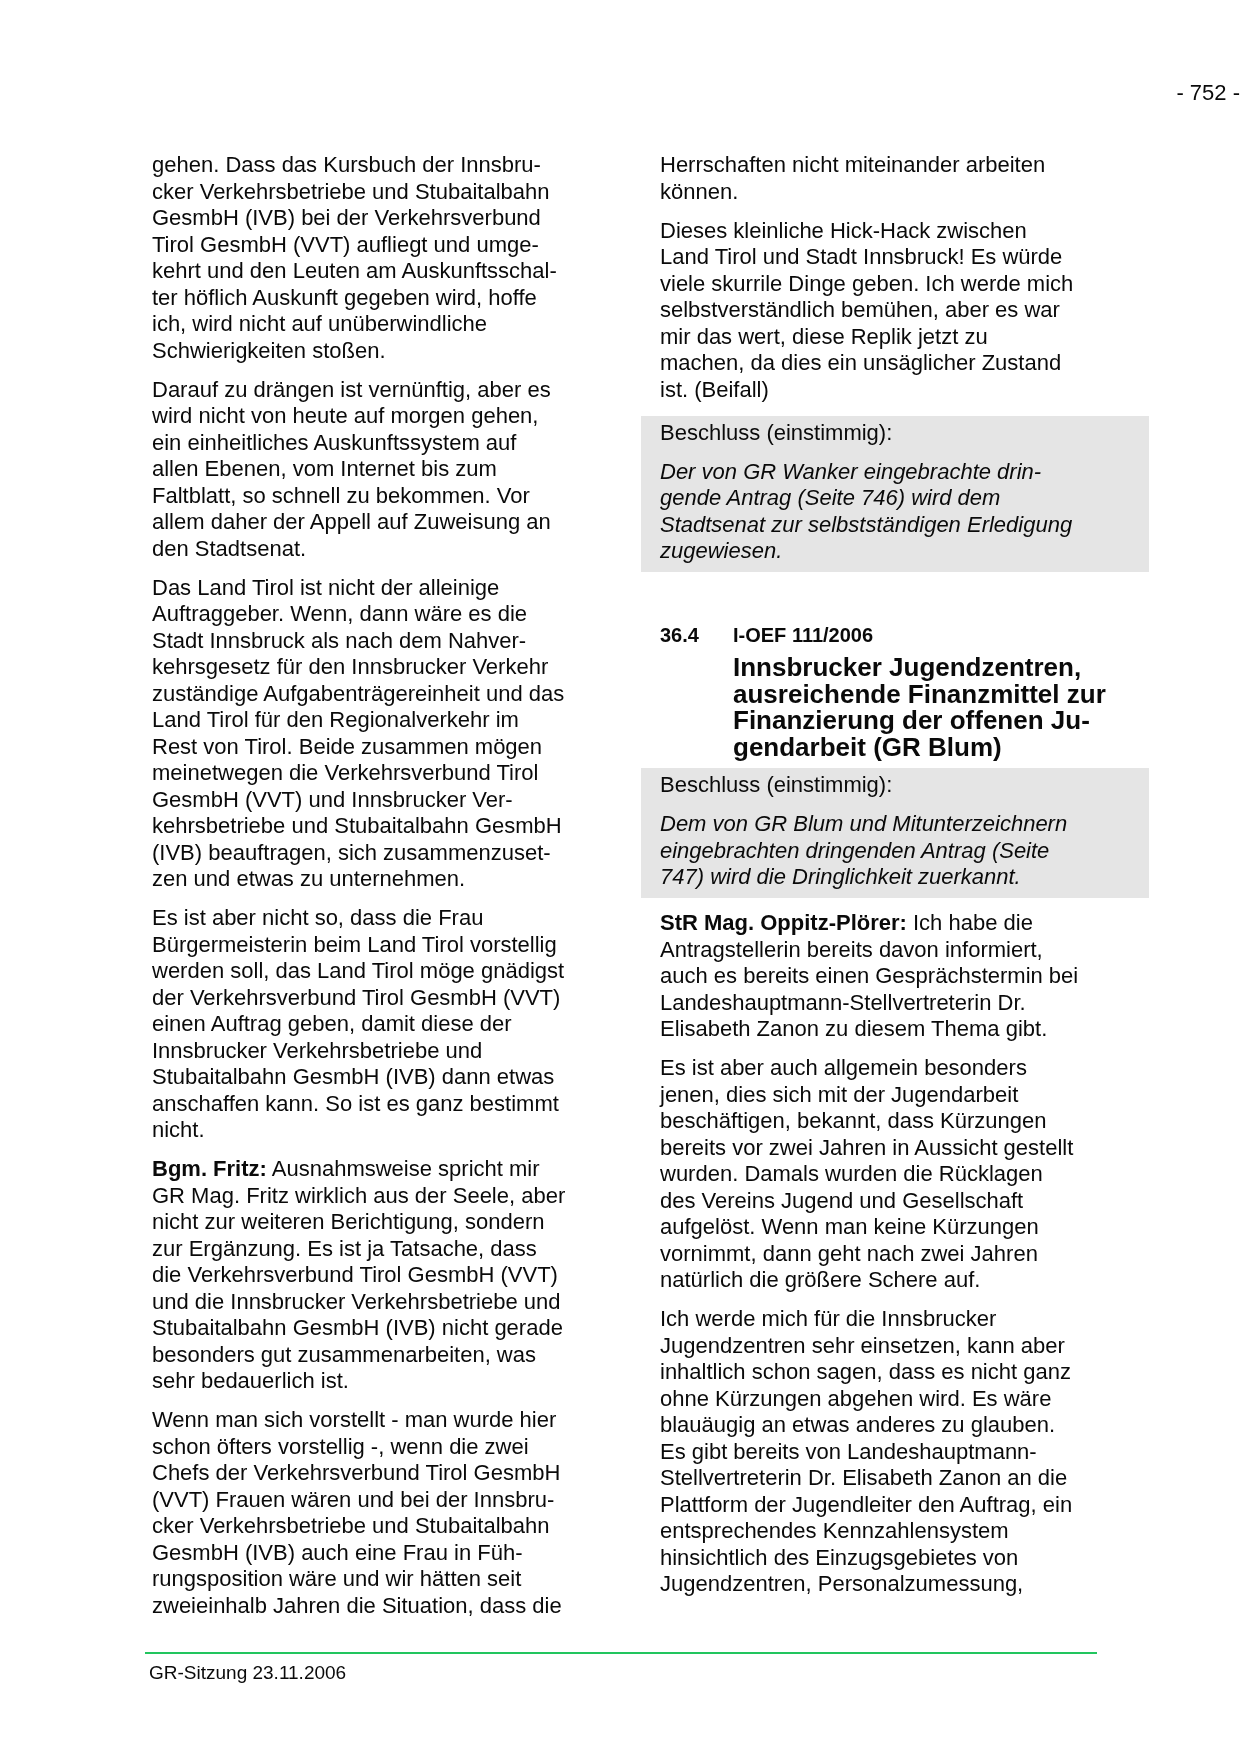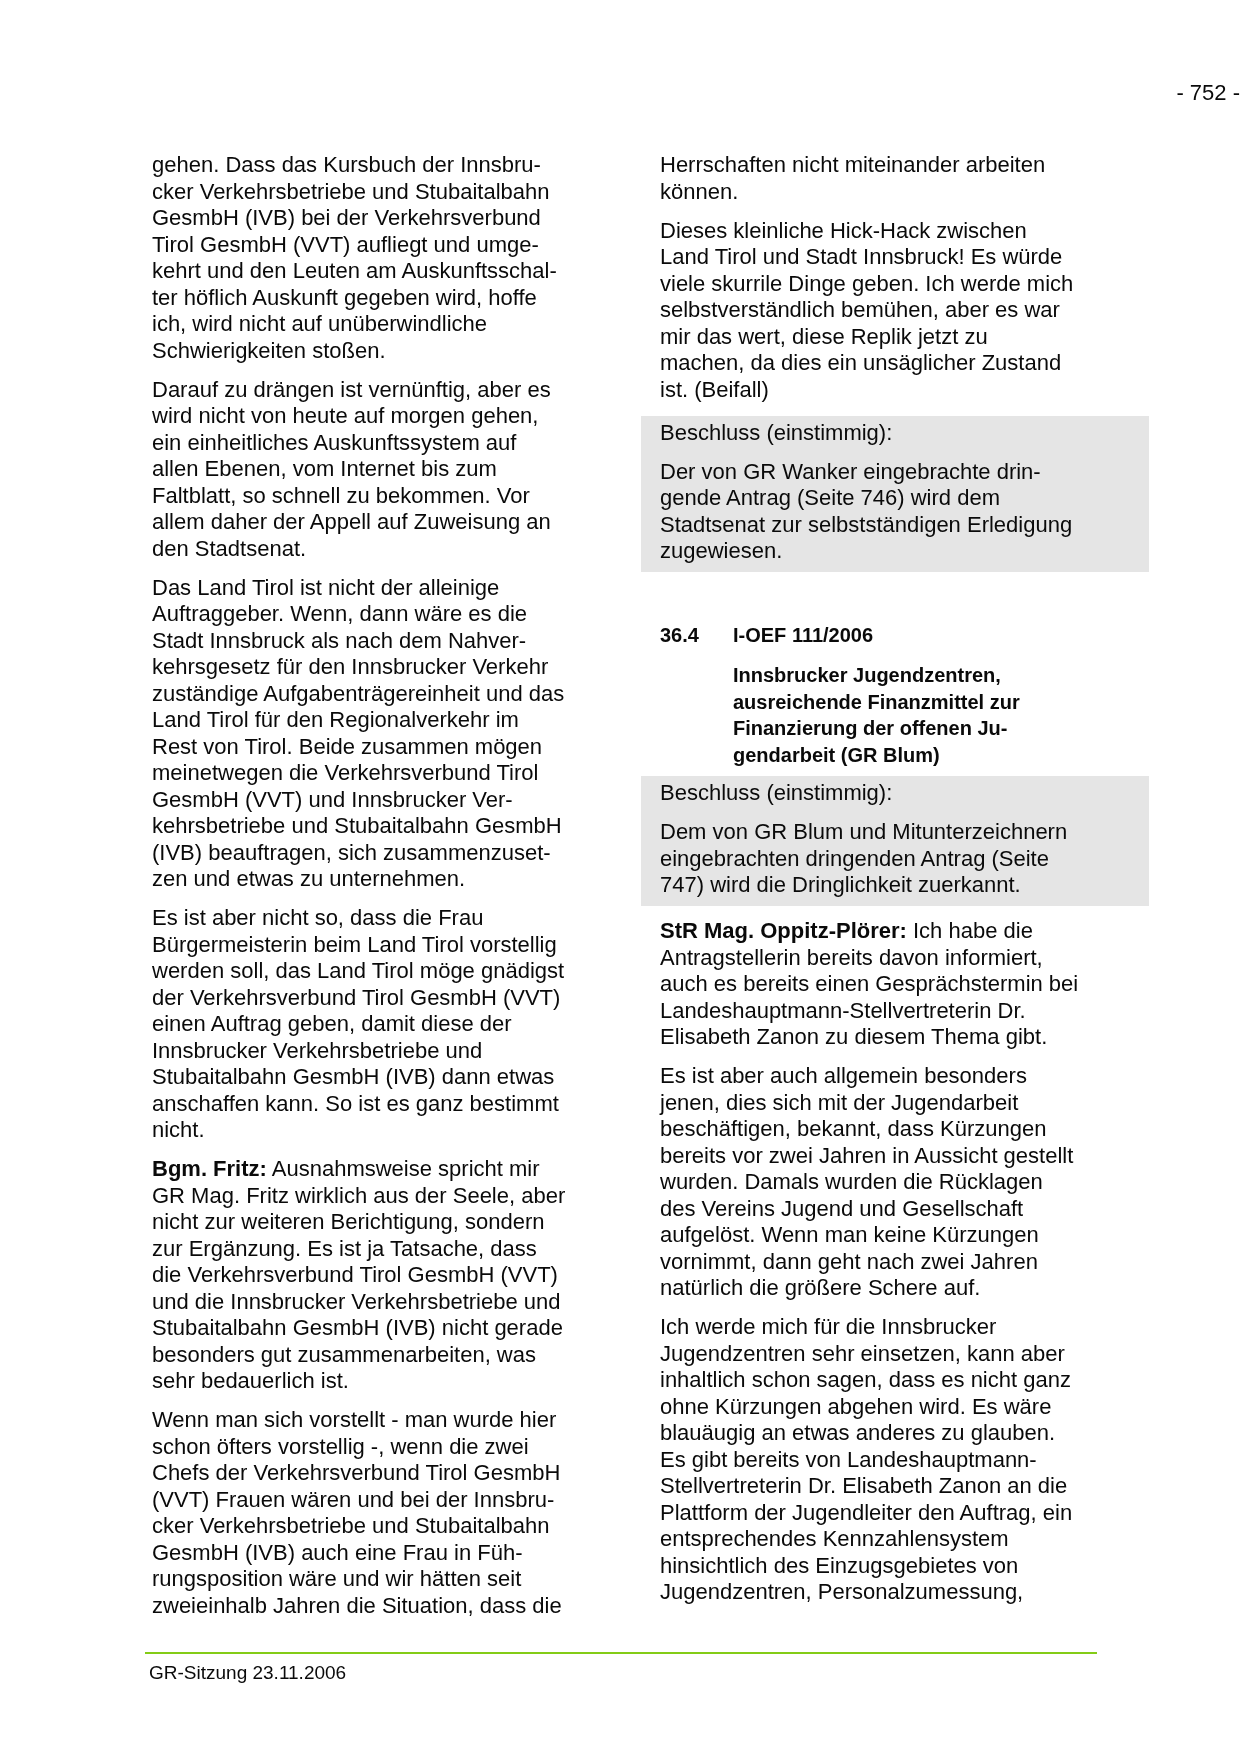--- a/index.html
+++ b/index.html
@@ -28,38 +28,38 @@
   }
   .para b { font-weight: 700; }
   .decision {
     background: #e5e5e5;
     box-sizing: border-box;
     width: 508px;
     margin: 0 0 12.5px -19px;
     padding: 4px 0 7px 19px;
   }
   .decision .para { margin-bottom: 12.5px; }
-  .decision .para:last-child { margin-bottom: 0; }
+  .decision .para:last-child { margin-bottom: 0; font-style: italic; }
   .section-head {
     display: flex;
     margin: 50px 0 0 0;
     font-size: 20px; line-height: 26.5px;
     font-weight: 700;
   }
   .sec-num { width: 73px; flex: 0 0 73px; }
   .section-title {
-    margin: 14px 0 0 73px;
-    font-size: 20px; line-height: 26.5px;
+    margin: 6px 0 0 73px;
+    font-size: 26px; line-height: 26.5px;
     font-weight: 700;
     white-space: pre-line;
   }
   .box-after-title { margin-top: 8px; }
   .footer {
     position: absolute; top: 1652px; left: 145px; width: 952px;
-    border-top: 2px solid #84cc16;
+    border-top: 2px solid #22c55e;
   }
   .footer-text {
     font-size: 19px; line-height: 23px;
     padding: 7px 0 0 4px;
   }
 </style>
 </head>
 <body>
 
 <div class="pagenum">- 752 -</div>

